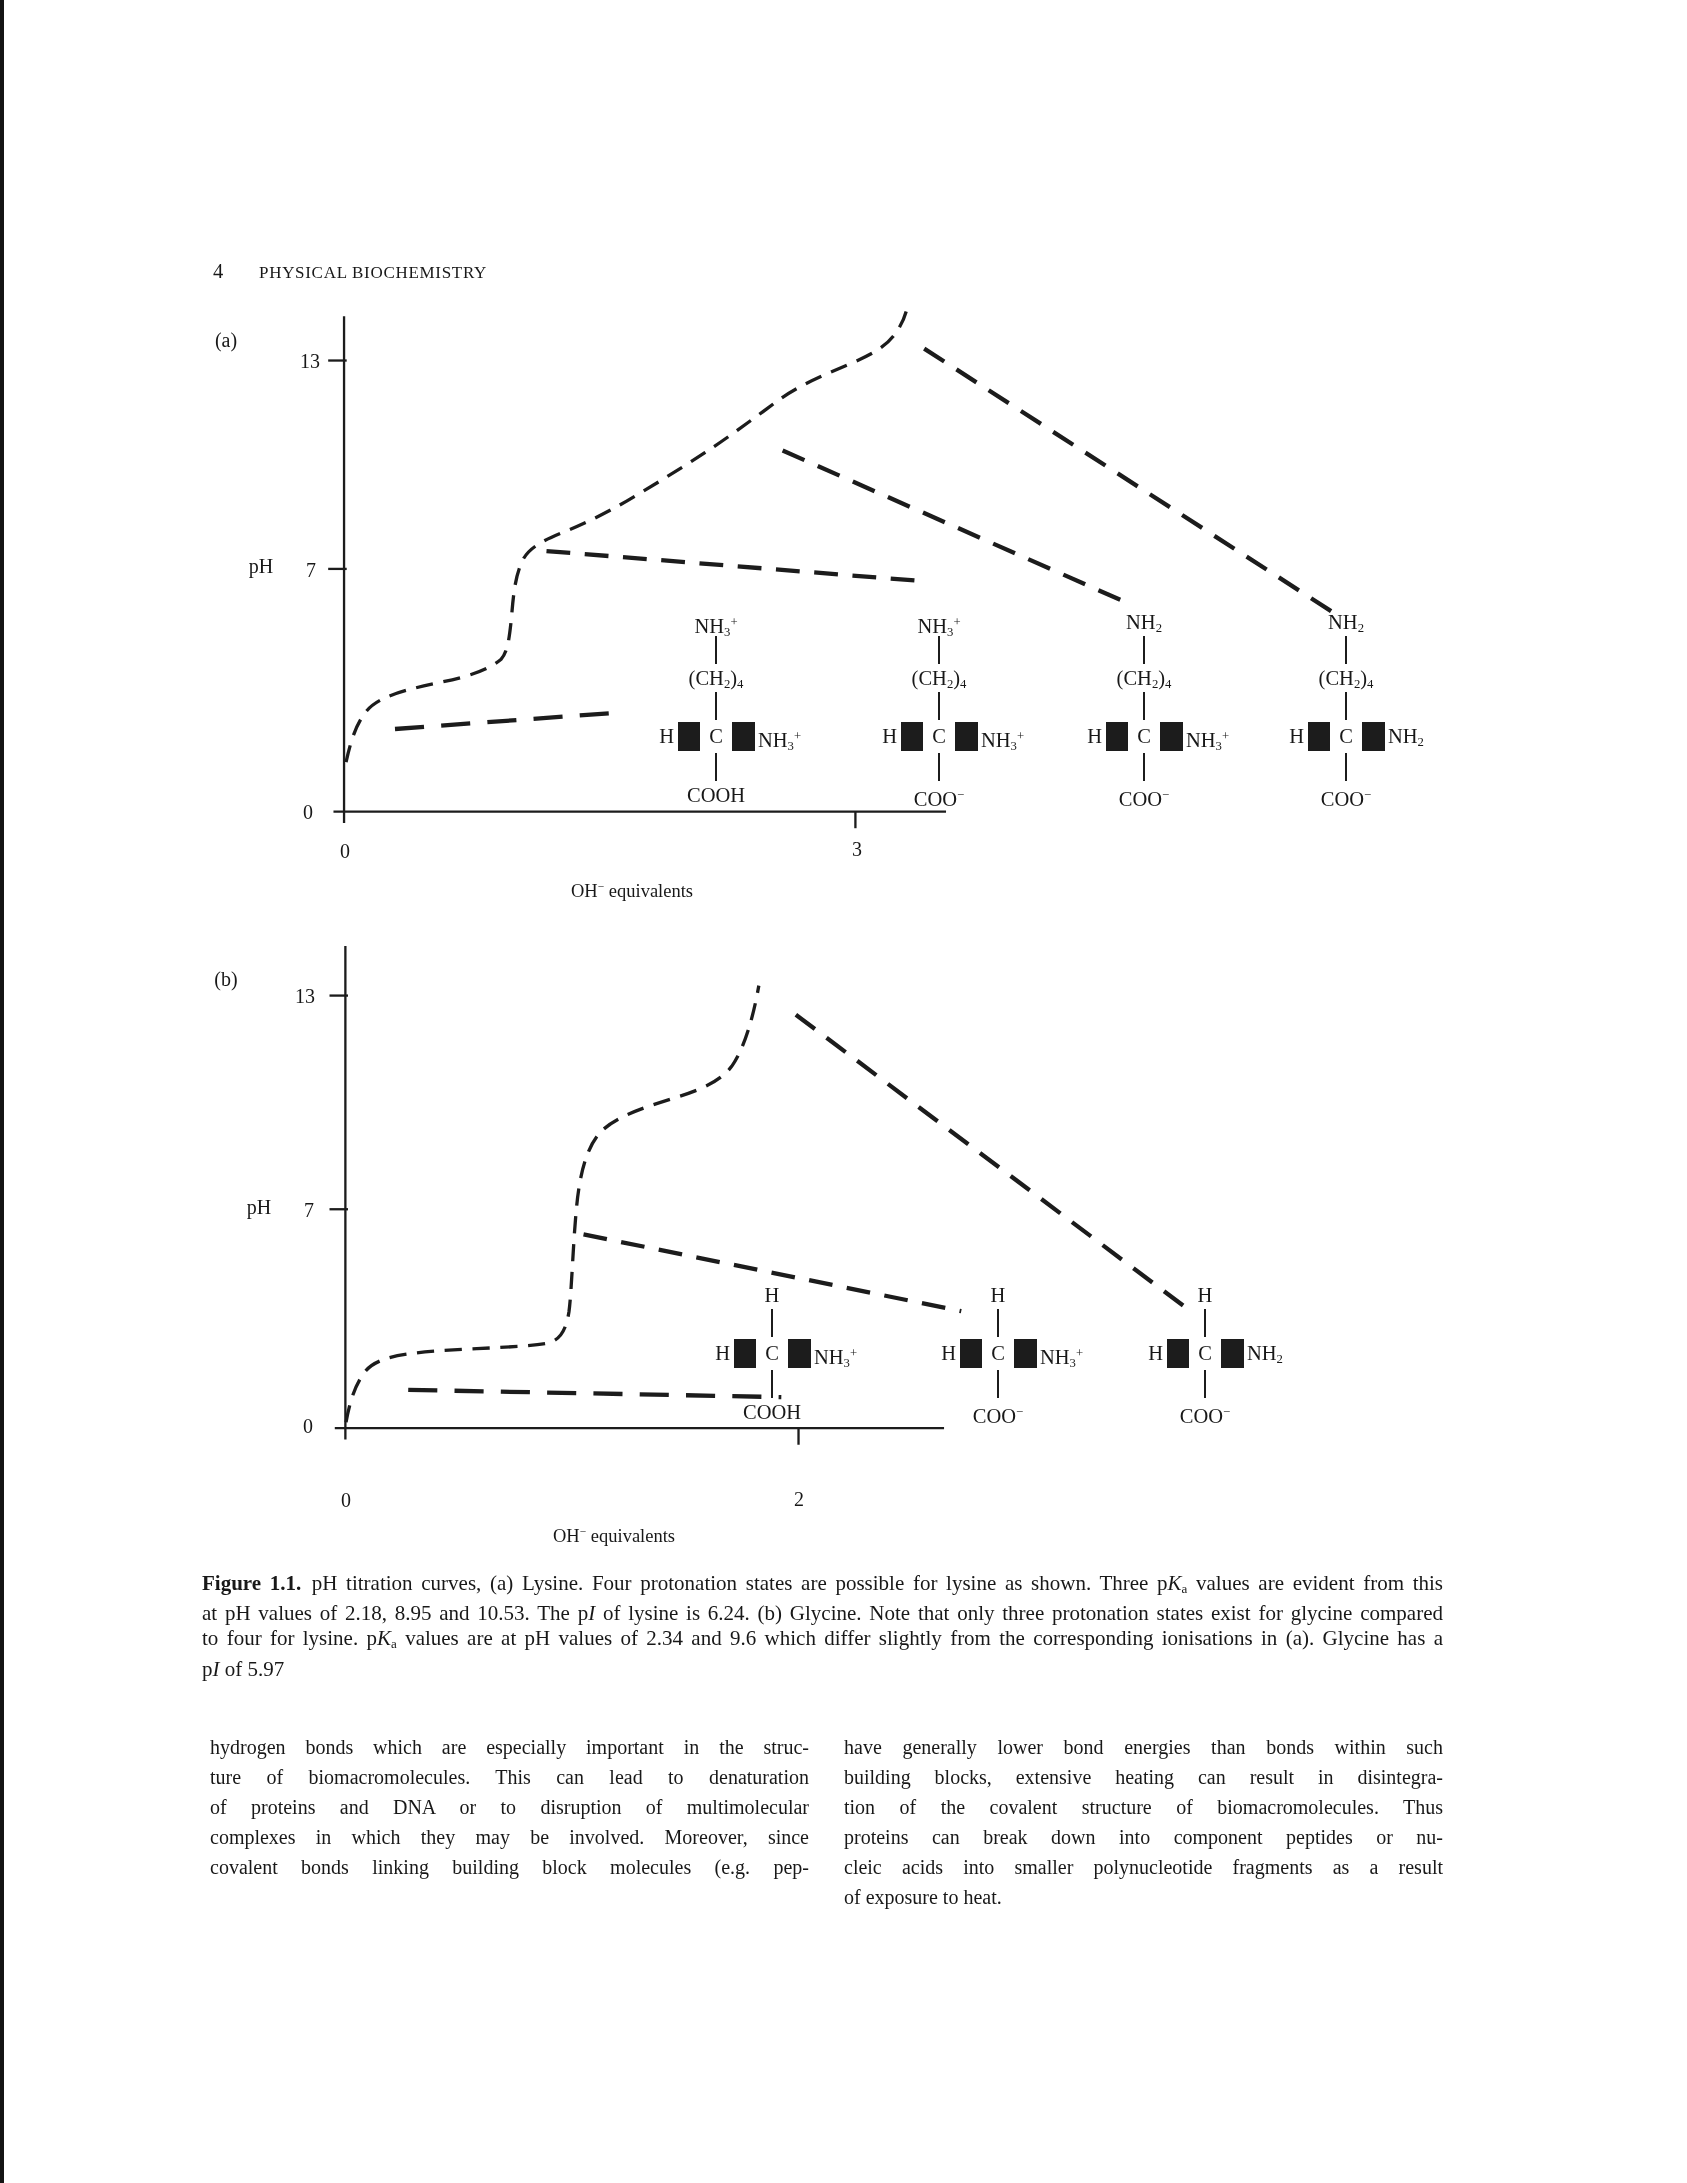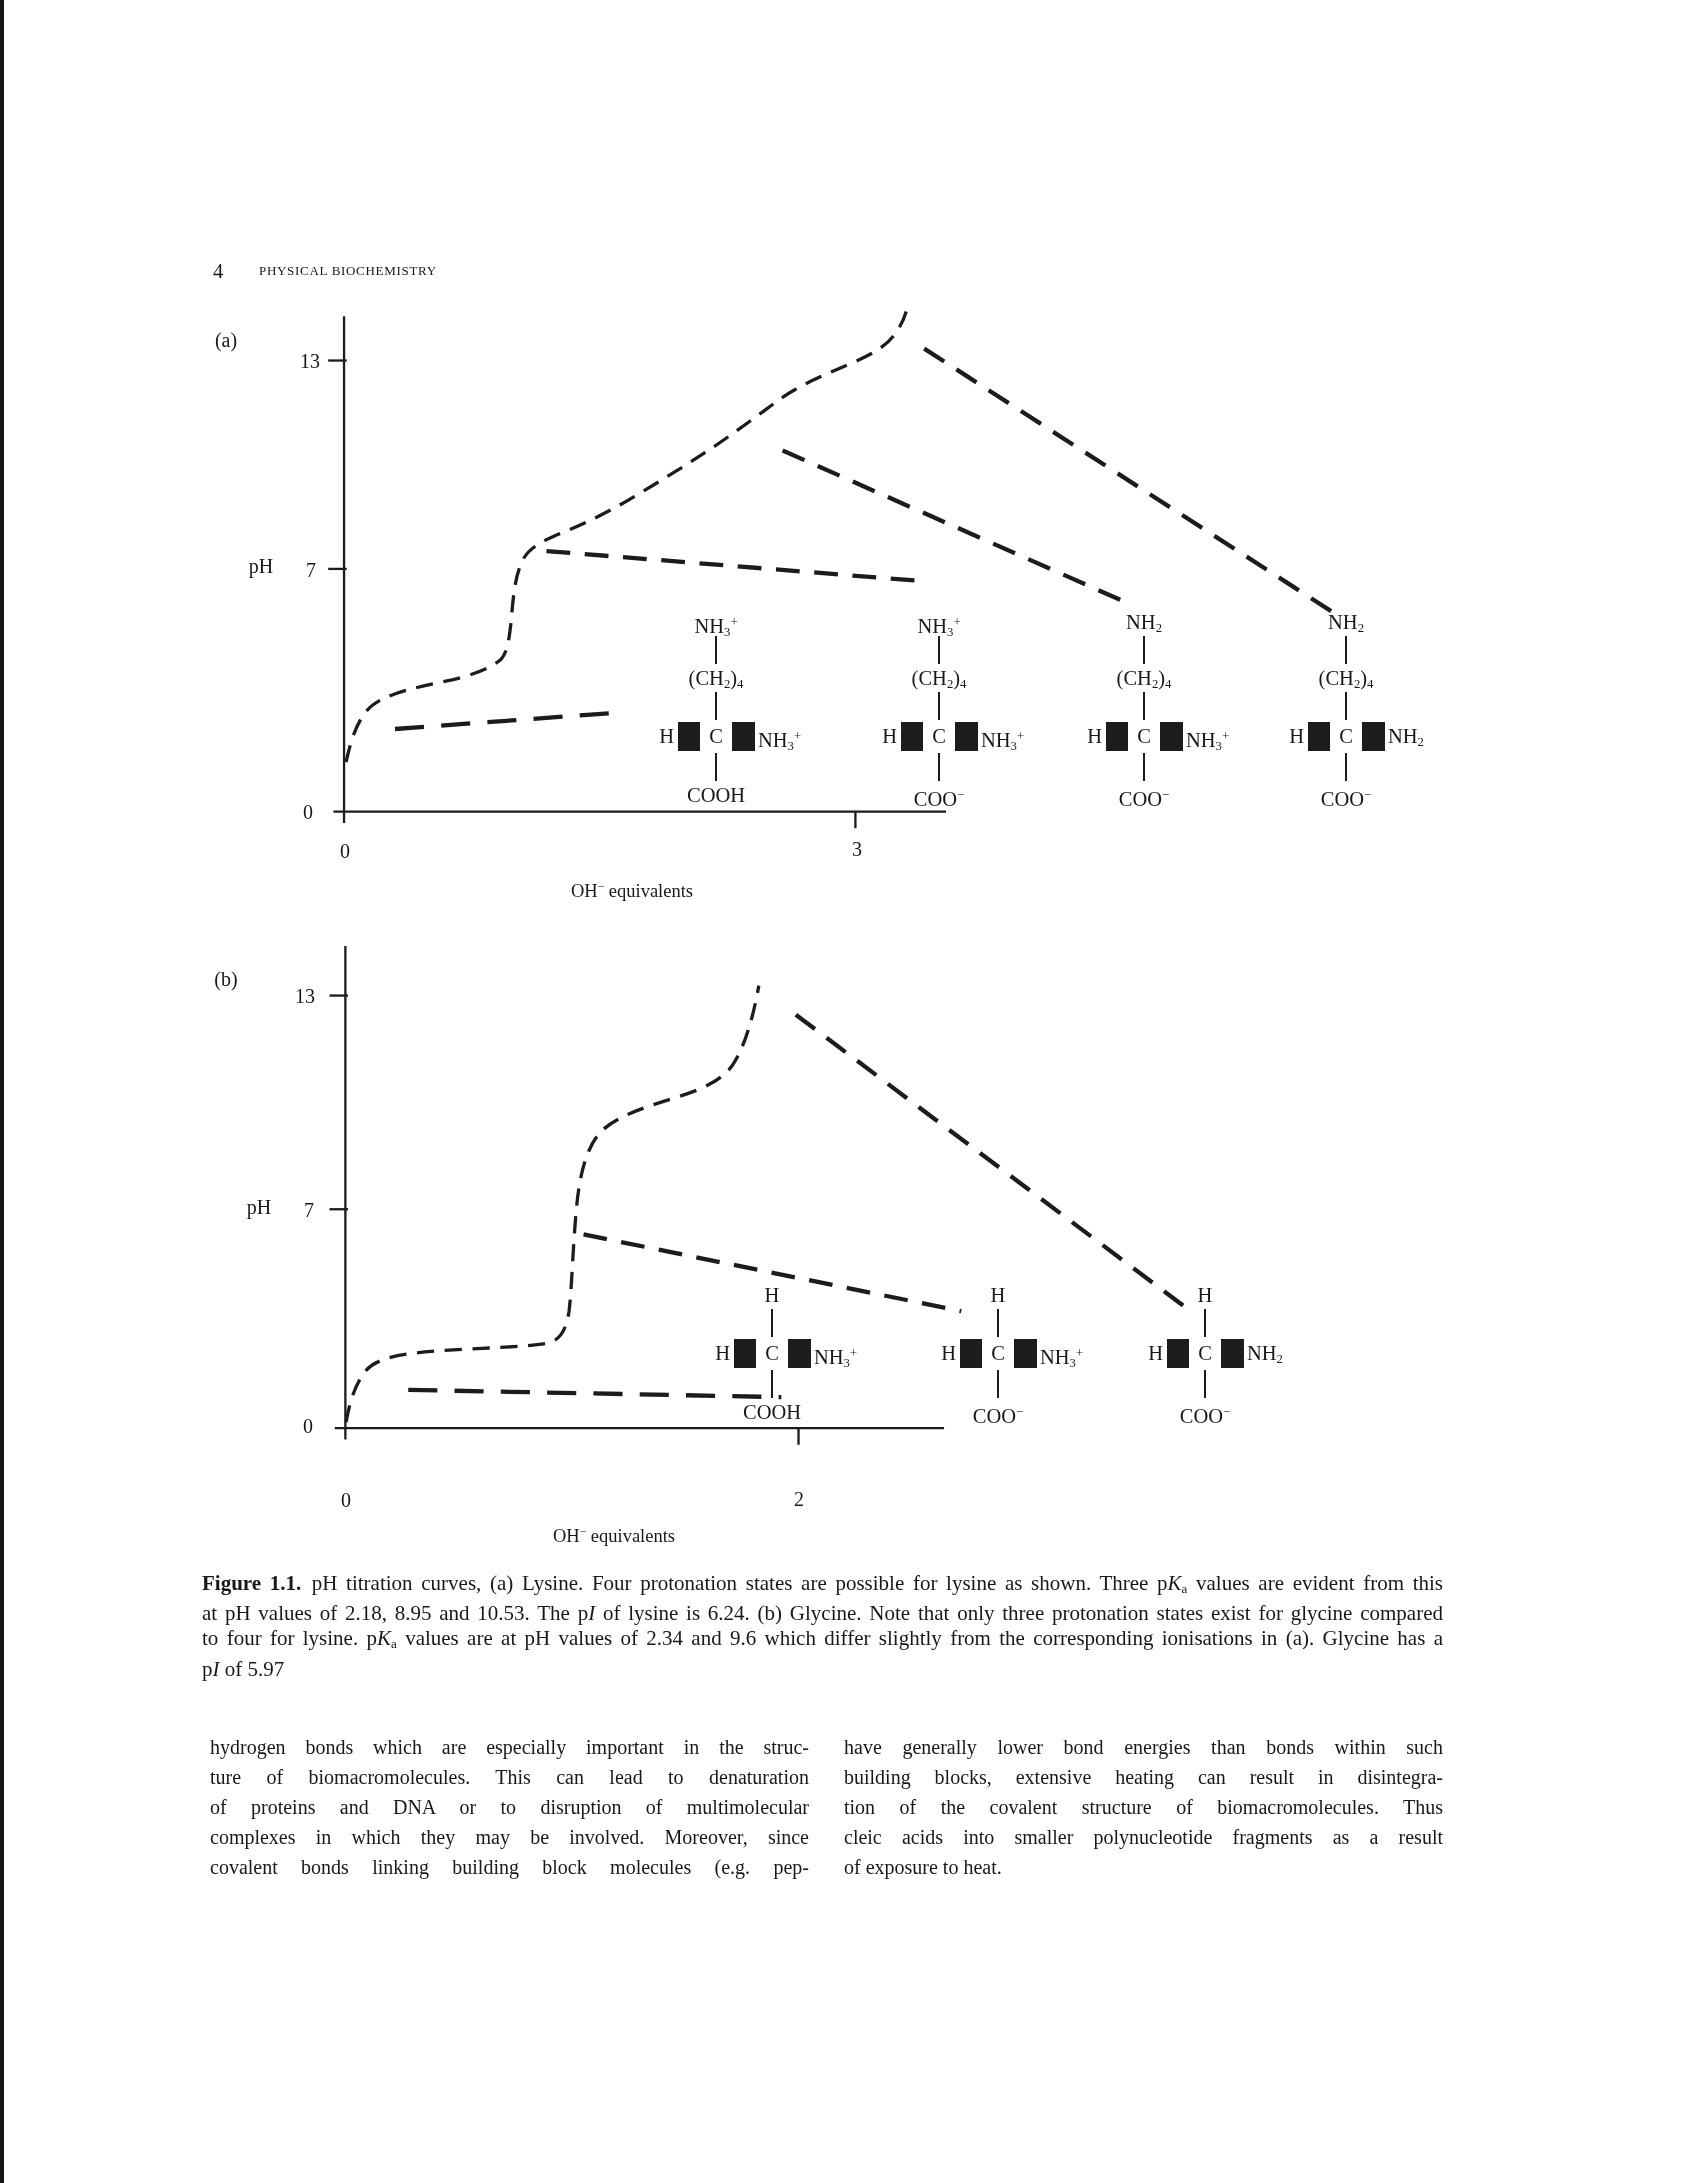--- a/index.html
+++ b/index.html
@@ -41,21 +41,21 @@
   #edge{position:absolute;left:0;top:0;width:4px;height:2183px;background:#141414;}
 </style>
 </head>
 <body>
 
 <div id="page">
 
   <div id="edge"></div>
 
   <div class="abs" style="left:213px;top:260px;font-size:20.5px;">4</div>
-  <div class="abs" style="left:259px;top:263px;font-size:13px;letter-spacing:0.7px;">PHYSICAL BIOCHEMISTRY</div>
+  <div class="abs" style="left:259px;top:263px;font-size:17px;letter-spacing:0.7px;">PHYSICAL BIOCHEMISTRY</div>
 
   <svg class="abs" style="left:0;top:0;" width="1687" height="2183" viewBox="0 0 2550 3300">
 
     <g stroke="#1c1c1c" fill="none" stroke-linecap="butt">
       <path d="M 520 478 L 520 1244" stroke-width="3.5"></path>
       <path d="M 504 1227 L 1430 1227" stroke-width="3.5"></path>
       <path d="M 496 545 L 524 545" stroke-width="3.5"></path>
       <path d="M 496 860 L 524 860" stroke-width="3.5"></path>
       <path d="M 1293 1227 L 1293 1252" stroke-width="3.5"></path>
       <path d="M 523 1152
@@ -234,18 +234,19 @@
     <div class="jline">hydrogen bonds which are especially important in the struc-</div>
     <div class="jline">ture of biomacromolecules. This can lead to denaturation</div>
     <div class="jline">of proteins and DNA or to disruption of multimolecular</div>
     <div class="jline">complexes in which they may be involved. Moreover, since</div>
     <div class="jline">covalent bonds linking building block molecules (e.g. pep-</div>
   </div>
   <div class="bodycol" style="left:844px;">
     <div class="jline">have generally lower bond energies than bonds within such</div>
     <div class="jline">building blocks, extensive heating can result in disintegra-</div>
     <div class="jline">tion of the covalent structure of biomacromolecules. Thus</div>
+    <div class="jline">proteins can break down into component peptides or nu-</div>
     <div class="jline">cleic acids into smaller polynucleotide fragments as a result</div>
     <div class="nline">of exposure to heat.</div>
   </div>
 
 </div>
 
 
 </body></html>

